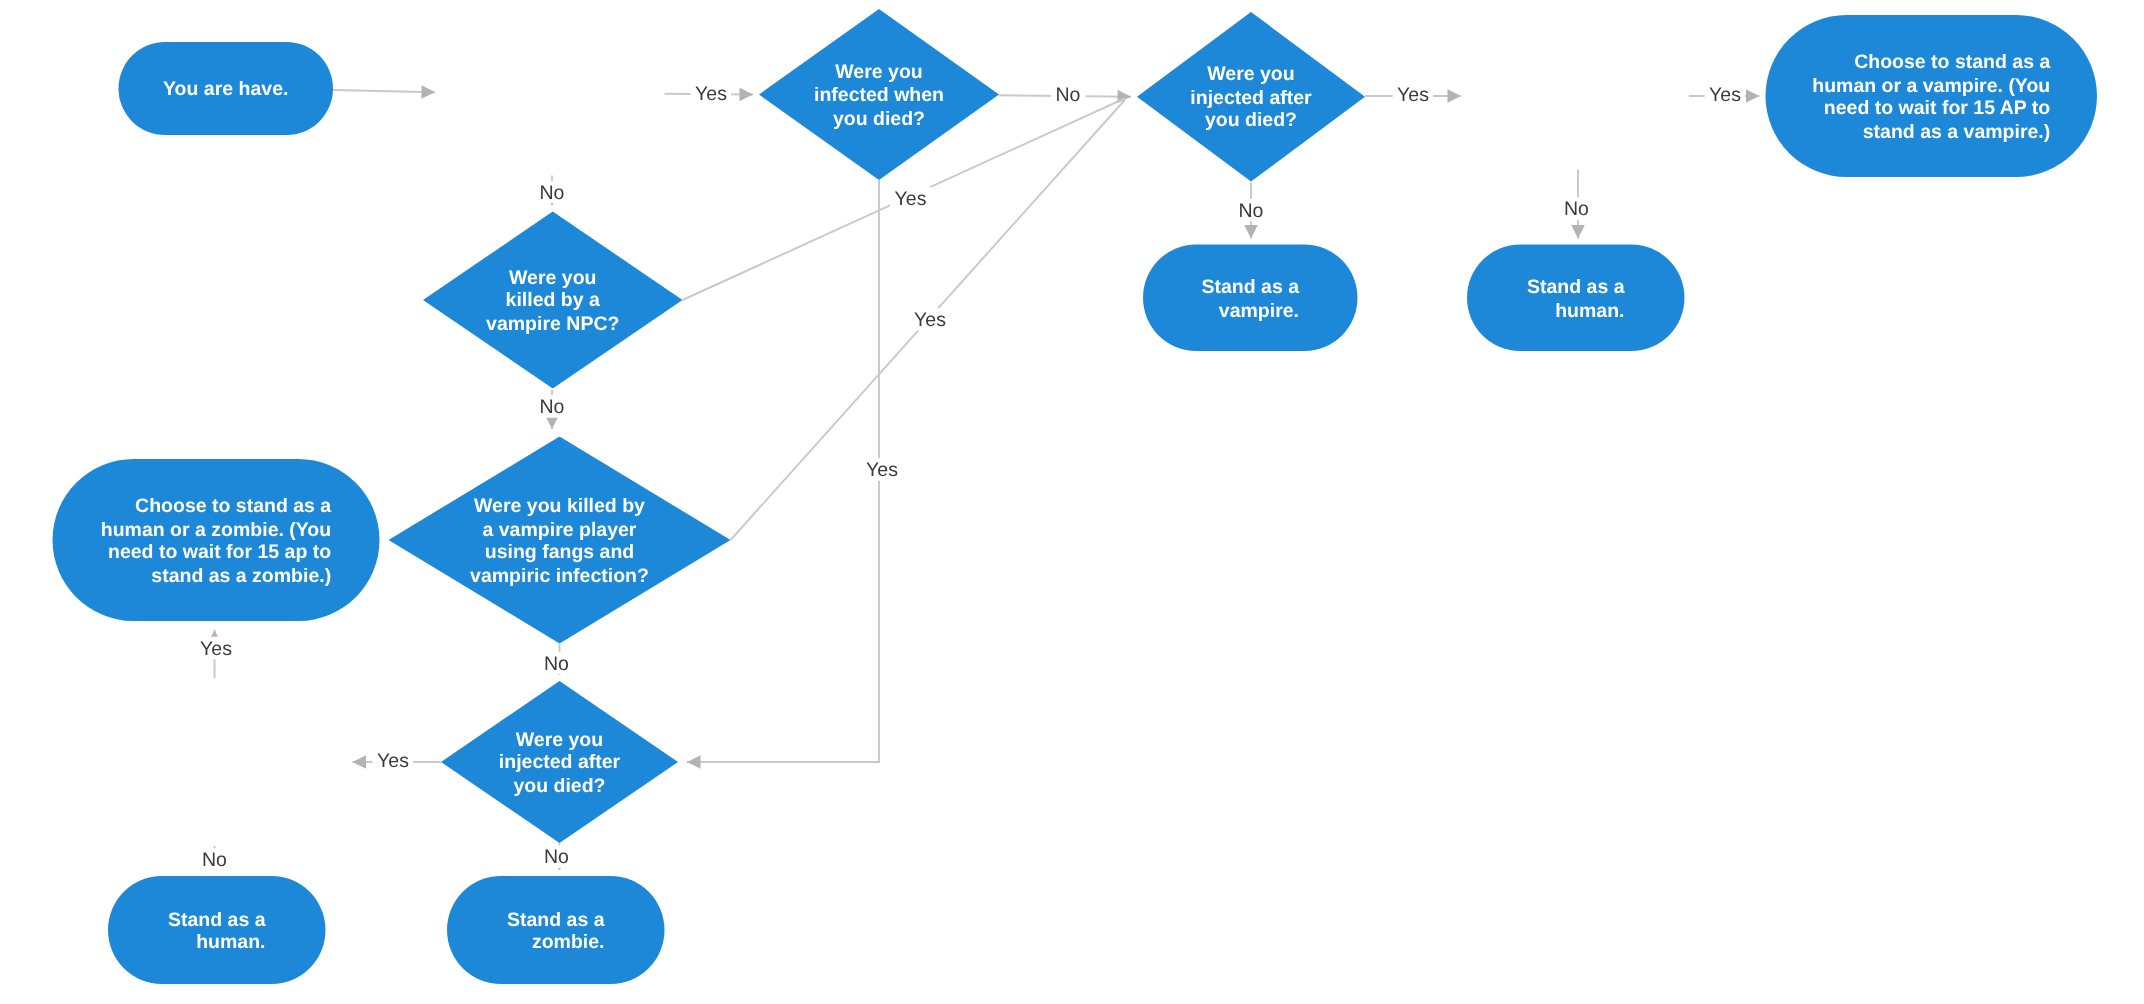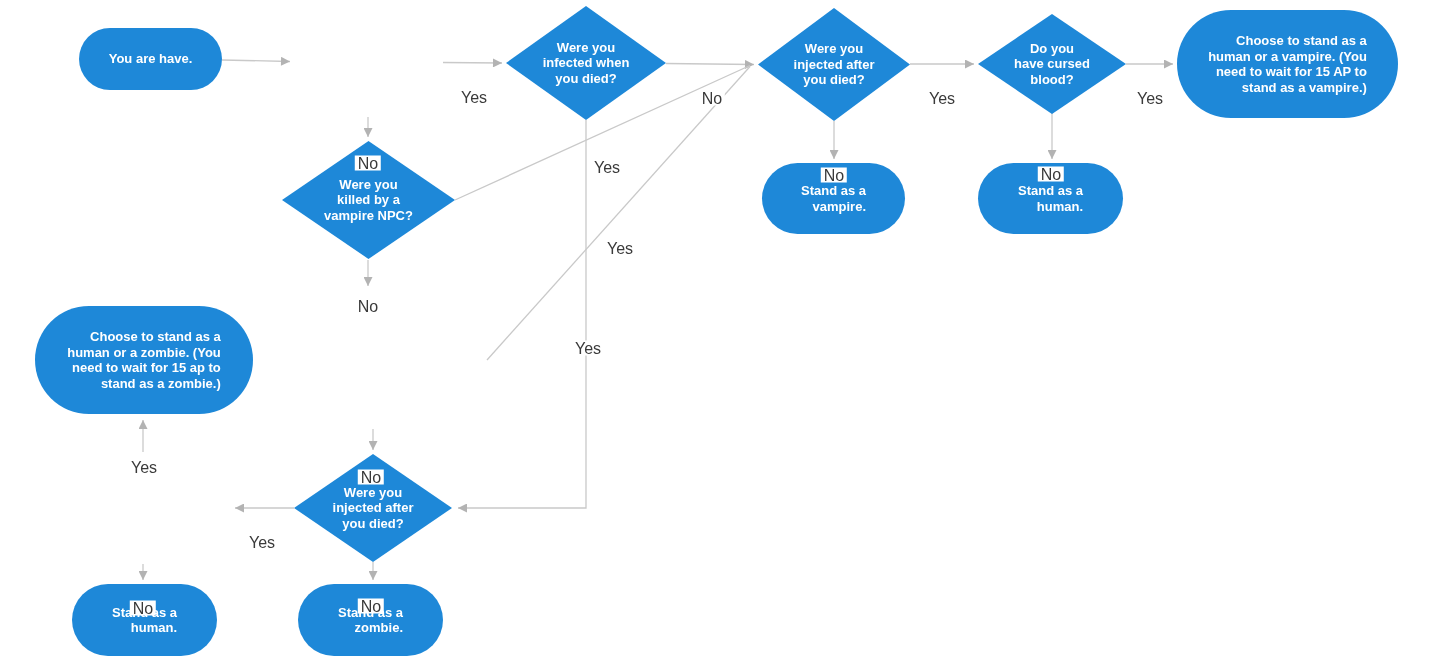--- a/index.html
+++ b/index.html
@@ -23,22 +23,22 @@
     line-height:15.5px;white-space:pre-line;z-index:1;
   }
   .node.pill{background:var(--node-fill);border-radius:999px;text-align:right;}
   .node.diamond .shape{
     position:absolute;left:0;top:0;right:0;bottom:0;background:var(--node-fill);
     clip-path:polygon(50% 0,100% 50%,50% 100%,0 50%);
   }
   .node .txt{position:relative;z-index:1;}
   .edge-label{
     position:absolute;transform:translate(-50%,-50%);background:var(--background);
-    color:var(--edge-label-text);font-size:16px;line-height:15px;padding:0 3px;
-    z-index:2;white-space:nowrap;margin-top:35px;
+    color:var(--edge-label-text);font-size:13px;line-height:15px;padding:0 3px;
+    z-index:2;white-space:nowrap;
   }
 </style>
 </head>
 <body>
 
 <div class="canvas">
 
   <svg class="edges" viewBox="0 0 1429 669">
     <defs>
       <marker id="arrow" viewBox="0 0 10 10" markerWidth="10" markerHeight="9" refX="10" refY="5" orient="auto" markerUnits="userSpaceOnUse">
@@ -72,45 +72,46 @@
     <span class="txt">Were you
 infected when
 you died?</span>
   </div>
   <div class="node diamond" style="left:758px;top:8px;width:152px;height:113px">
     <span class="shape"></span>
     <span class="txt">Were you
 injected after
 you died?</span>
   </div>
-  <div class="node diamond" style="left:978px;top:14px;width:148px;height:100px">
-    <span class="shape"></span>
-    <span class="txt">Do you
-have cursed
-blood?</span>
-  </div>
   <div class="node pill" style="left:1177px;top:10px;width:221px;height:108px">
     <span class="txt">Choose to stand as a
 human or a vampire. (You
 need to wait for 15 AP to
 stand as a vampire.)</span>
   </div>
   <div class="node pill" style="left:762px;top:163px;width:143px;height:71px">
     <span class="txt">Stand as a
 vampire.</span>
   </div>
   <div class="node pill" style="left:978px;top:163px;width:145px;height:71px">
     <span class="txt">Stand as a
 human.</span>
   </div>
   <div class="node diamond" style="left:282px;top:141px;width:173px;height:118px">
     <span class="shape"></span>
     <span class="txt">Were you
 killed by a
 vampire NPC?</span>
+  </div>
+  <div class="node diamond" style="left:259px;top:291px;width:228px;height:138px">
+    <span class="shape"></span>
+    <span class="txt">Were you killed by
+a vampire player
+using fangs and
+vampiric infection?</span>
   </div>
   <div class="node pill" style="left:35px;top:306px;width:218px;height:108px">
     <span class="txt">Choose to stand as a
 human or a zombie. (You
 need to wait for 15 ap to
 stand as a zombie.)</span>
   </div>
   <div class="node diamond" style="left:294px;top:454px;width:158px;height:108px">
     <span class="shape"></span>
     <span class="txt">Were you

